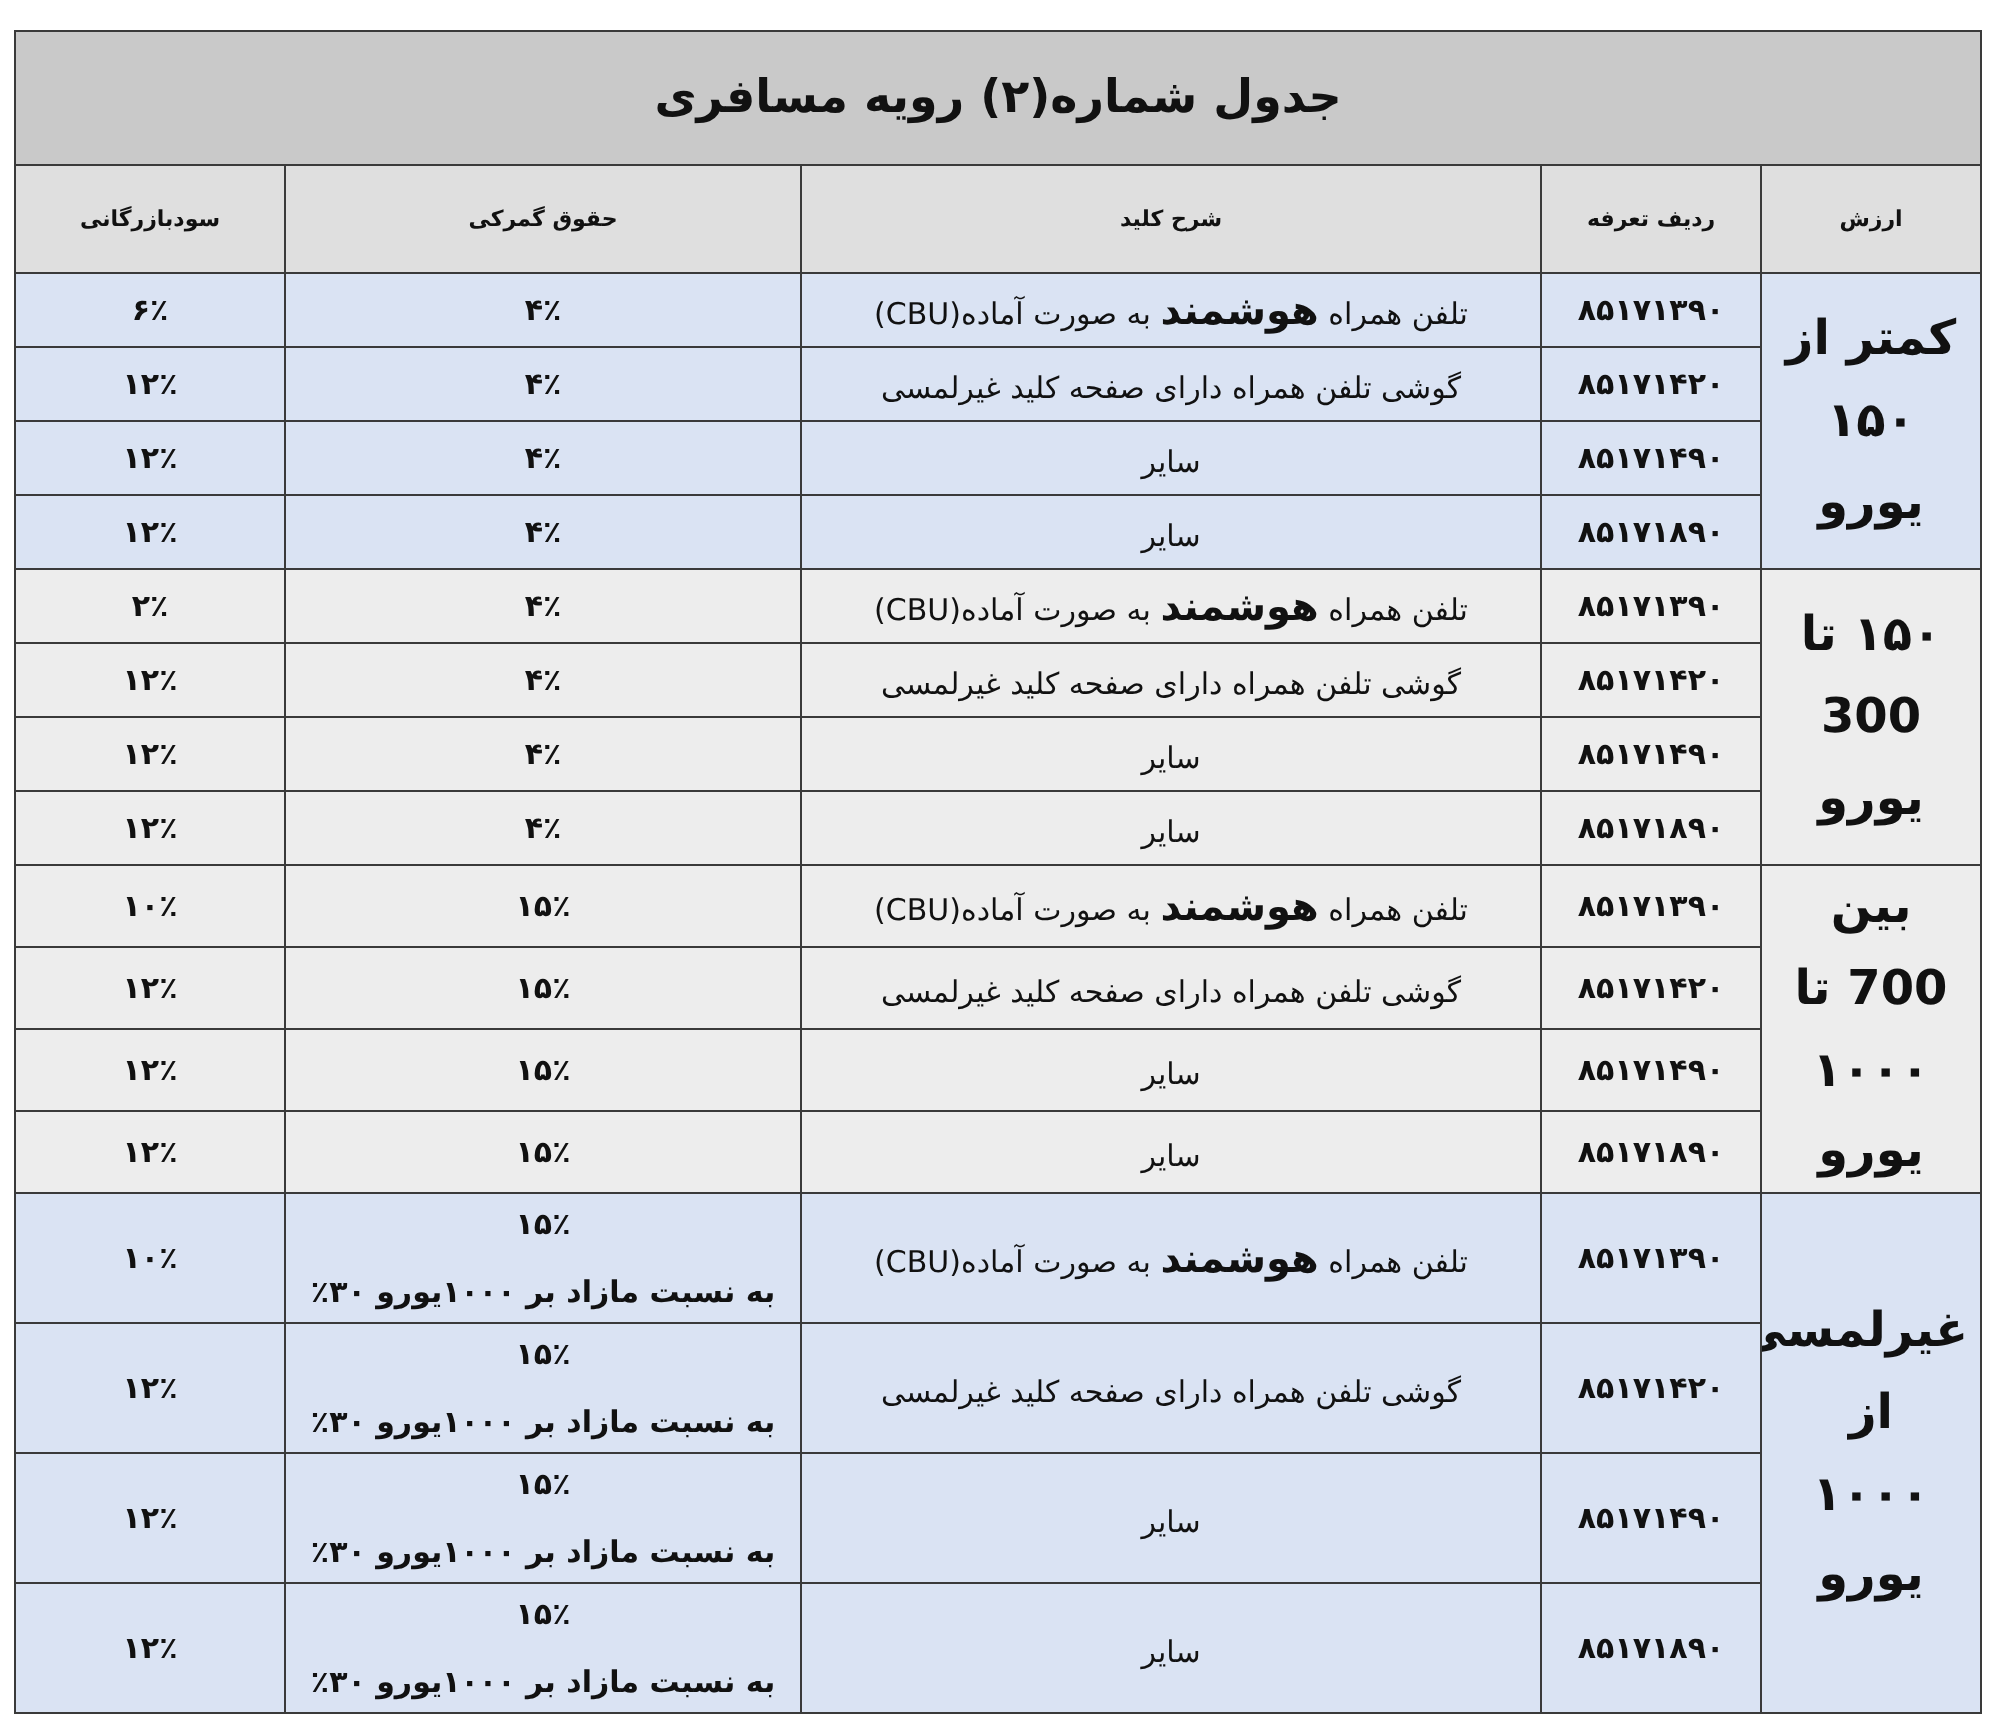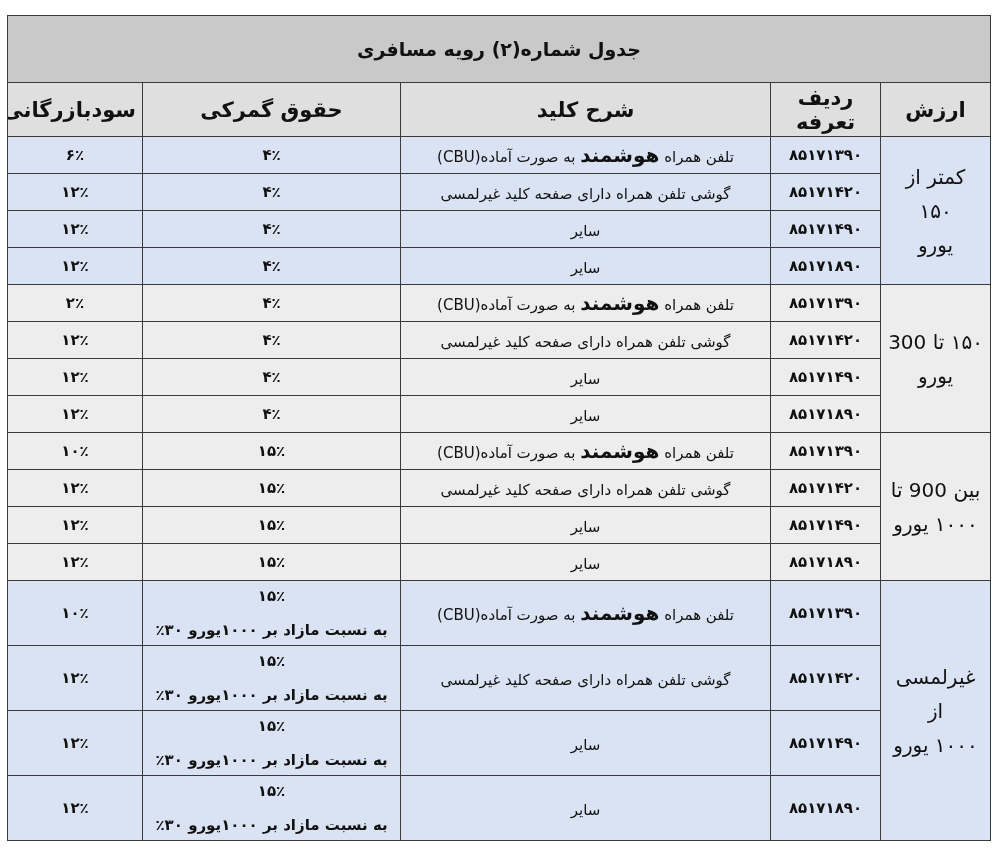--- a/index.html
+++ b/index.html
@@ -7,30 +7,30 @@
          font-family: "DejaVu Sans", sans-serif; color: #111; }
   table.main {
     position: absolute; left: 7px; top: 15px;
     width: 983px; border-collapse: collapse; direction: rtl;
     table-layout: fixed;
   }
   table.main td, table.main th {
     border: 1.5px solid #3a3a3a; text-align: center; vertical-align: middle;
     padding: 0 6px; overflow: hidden;
   }
-  .title-row th { background: #c9c9c9; height: 66px; font-size: 19px; font-weight: bold; }
-  .head-row th { background: #dfdfdf; height: 53px; font-size: 21px; font-weight: bold; }
+  .title-row th { background: #c9c9c9; height: 66px; font-size: 23px; font-weight: bold; }
+  .head-row th { background: #dfdfdf; height: 53px; font-size: 11px; font-weight: bold; }
   .g-blue td { background: #dae3f3; }
   .g-gray td { background: #ededed; }
   .r-short td { height: 36px; }
   .r-tall td { height: 64px; }
   td.val { font-size: 15px; font-weight: bold; }
   td.code { font-size: 15px; letter-spacing: 1px; direction: ltr; font-weight: bold; }
   td.desc { font-size: 15px; }
-  td.range { font-size: 20px; font-weight: normal; line-height: 1.7; }
+  td.range { font-size: 24px; font-weight: bold; line-height: 1.7; }
   .desc b { font-weight: bold; font-size: 20px; }
   .duty-line1 { display: block; font-size: 15px; font-weight: bold; }
   .duty-line2 { display: block; font-size: 15px; font-weight: bold; margin-top: 16px; }
 </style>
 </head>
 <body>
 
 <table class="main">
   <colgroup>
     <col style="width:110px">
@@ -103,21 +103,21 @@
         <td class="val">۱۲٪</td>
       </tr>
       <tr class="g-gray r-short">
         <td class="code">۸۵۱۷۱۸۹۰</td>
         <td class="desc"><span>سایر</span><b></b><span></span></td>
         <td class="val">۴٪</td>
         <td class="val">۱۲٪</td>
       </tr>
       <tr class="g-gray r-short">
         <td class="range" rowspan="4">
-          <span style="display:block">بین 900 تا</span>
+          <span style="display:block">بین 700 تا</span>
           <span style="display:block">۱۰۰۰ یورو</span>
         </td>
         <td class="code">۸۵۱۷۱۳۹۰</td>
         <td class="desc"><span>تلفن همراه </span><b>هوشمند</b><span> به صورت آماده(CBU)</span></td>
         <td class="val">۱۵٪</td>
         <td class="val">۱۰٪</td>
       </tr>
       <tr class="g-gray r-short">
         <td class="code">۸۵۱۷۱۴۲۰</td>
         <td class="desc"><span>گوشی تلفن همراه دارای صفحه کلید غیرلمسی</span><b></b><span></span></td>

